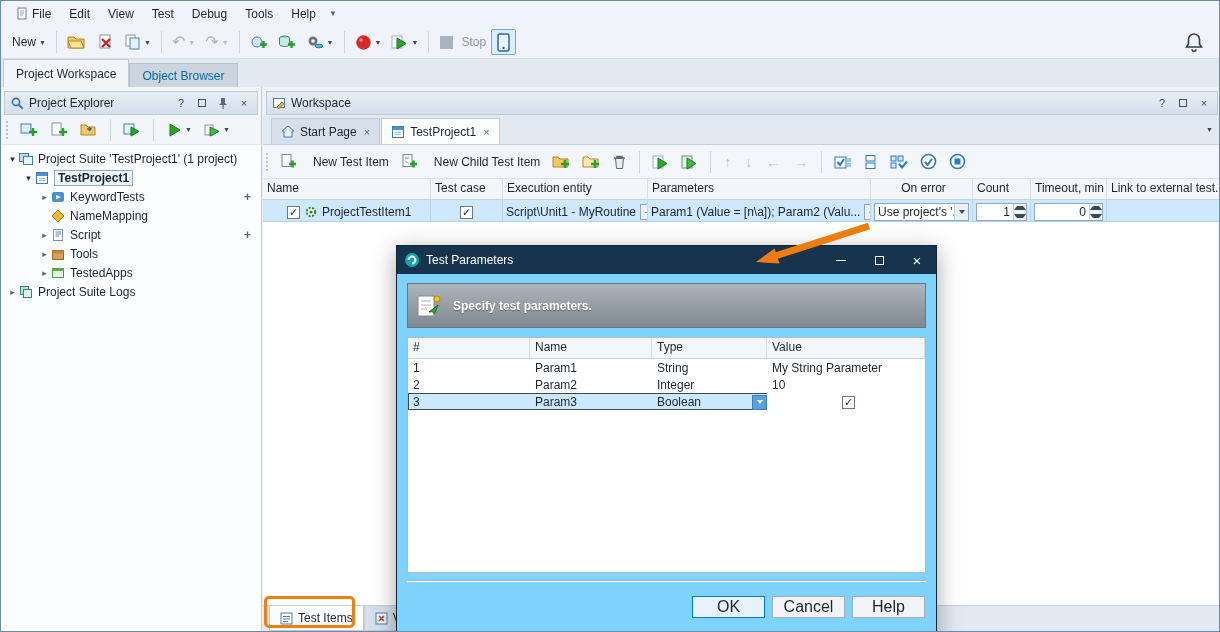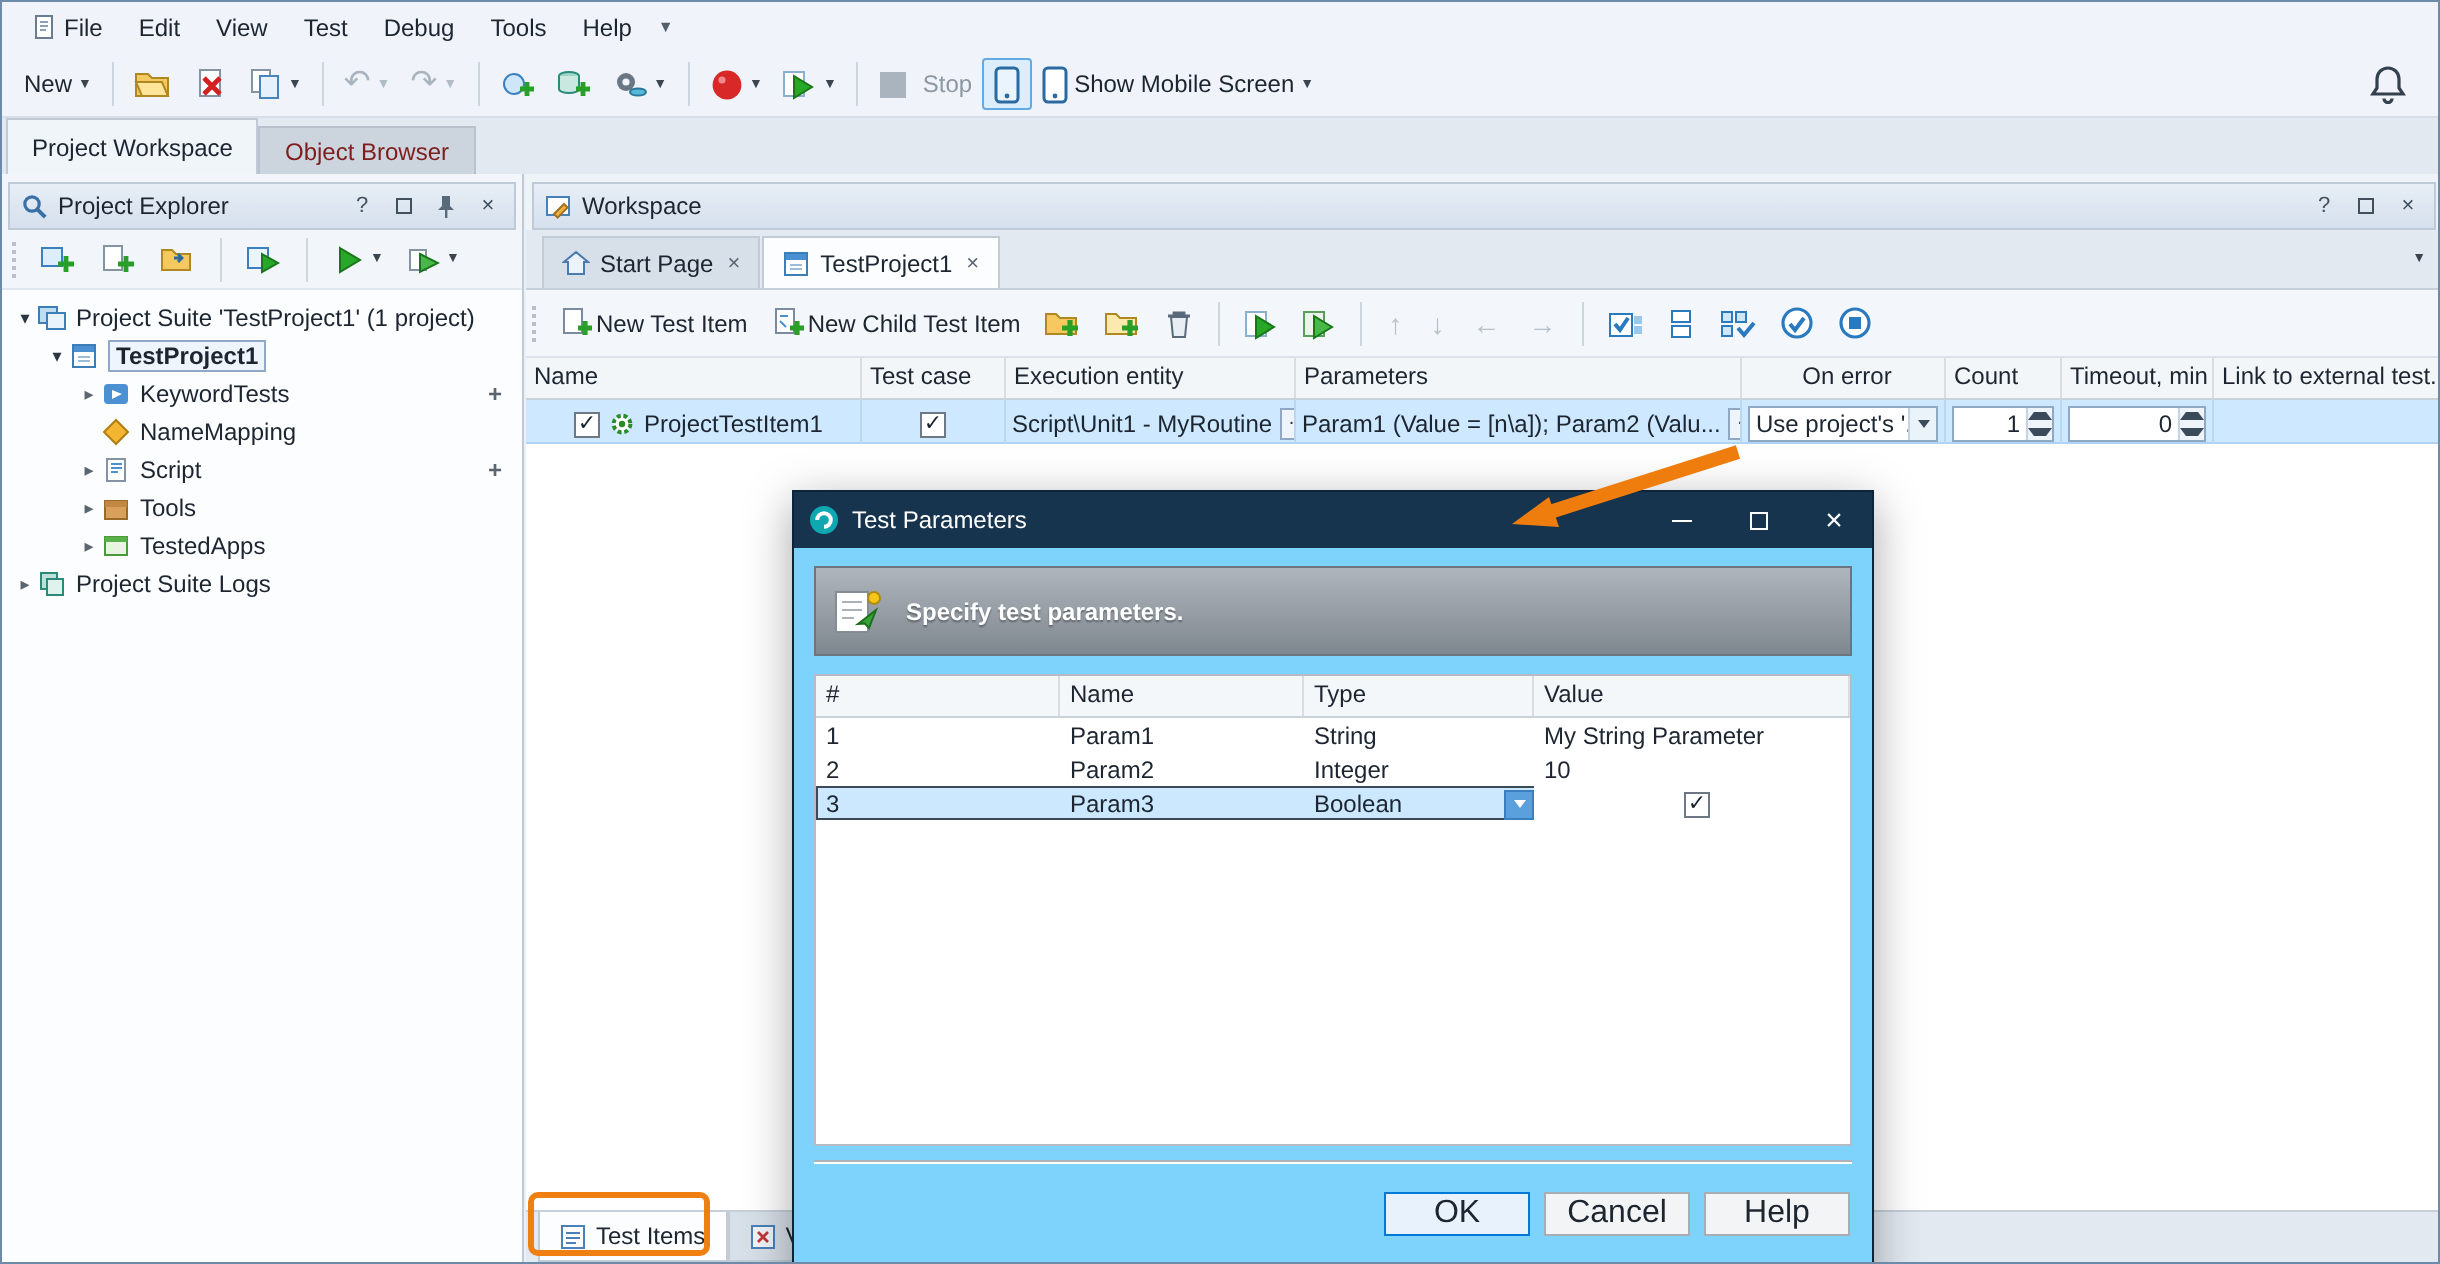--- a/index.html
+++ b/index.html
@@ -20,21 +20,21 @@
   .caret.dis { color:#b2bcc6; }
   .tbsep { width:1px; height:22px; background:#cdd6e0; margin:0 5px; }
   .undo-gl { font-size:16px; color:#aab4be; line-height:1; }
   .stop-lbl { color:#8d97a2; margin-left:4px; }
   .bell { margin-left:auto; margin-right:10px; display:flex; align-items:center; }
 
   
   .maintabs { position:absolute; left:0; top:58px; width:100%; height:28px; display:flex; align-items:flex-end; padding-left:2px; background:#e3e9f1; }
   .maintab { padding:0 12px; display:flex; align-items:center; }
   .maintab.active { height:28px; background:#f0f5fa; border:1px solid #c0c9d4; border-bottom:none; }
-  .maintab.inactive { height:24px; background:#ccd4dd; border:1px solid #b8c1cc; border-bottom:none; color:#7f1d1d; }
+  .maintab.inactive { height:24px; background:#ccd4dd; border:1px solid #b8c1cc; border-bottom:none; color:#0369a1; }
 
   
   .left-panel { position:absolute; left:0; top:86px; width:261px; height:546px; background:#f2f6fa; border-right:1px solid #c0c9d4; display:flex; flex-direction:column; }
   .right-panel { position:absolute; left:262px; top:86px; width:958px; height:546px; background:#eef3f8; display:flex; flex-direction:column; overflow:hidden; }
 
   .panel-hdr { margin:4px 3px 0 3px; height:24px; background:linear-gradient(#e7eef6,#d5e0ec); border:1px solid #bfcad7; display:flex; align-items:center; padding:0 5px; gap:5px; flex:0 0 auto; }
   .panel-hdr .title { flex:1; }
   .hdr-btn { width:16px; height:16px; display:flex; align-items:center; justify-content:center; color:#41505f; font-size:11px; }
   .box-glyph { width:8px; height:8px; border:1px solid #41505f; }
 
@@ -54,21 +54,21 @@
   
   .doc-tabs { height:30px; background:#e3e9f1; border-bottom:1px solid #c6cfda; display:flex; align-items:flex-end; padding-left:8px; flex:0 0 auto; }
   .doc-tab { height:26px; display:flex; align-items:center; gap:5px; padding:0 9px; margin-right:1px; }
   .doc-tab.inactive { background:#d7dfe8; border:1px solid #c2ccd6; border-bottom:none; }
   .doc-tab.active { background:#fcfdfe; border:1px solid #c2ccd6; border-bottom:none; }
   .tab-x { color:#5d6874; font-size:11px; margin-left:2px; }
   .tab-overflow { margin-left:auto; margin-right:8px; align-self:center; }
 
   
   .items-toolbar { height:34px; background:#f3f7fb; border-bottom:1px solid #dbe2ea; display:flex; align-items:center; padding:0 2px; gap:2px; flex:0 0 auto; }
-  .itbtn { height:26px; display:flex; align-items:center; gap:1px; padding:0 5px; }
+  .itbtn { height:26px; display:flex; align-items:center; gap:16px; padding:0 5px; }
   .arrow-dis { font-size:14px; color:#b6c0ca; font-weight:bold; padding:0 6px; }
 
   
   .grid-hdr { height:21px; display:flex; background:#f2f6f9; border-bottom:1px solid #c9d1d9; flex:0 0 auto; font-size:12px; }
   .ghc { border-right:1px solid #d9dee5; padding:2px 0 0 4px; overflow:hidden; white-space:nowrap; }
   .grid-row { height:22px; display:flex; background:#cde8ff; border-bottom:1px solid #aed4f2; flex:0 0 auto; }
   .grc { border-right:1px solid #b9d8f0; display:flex; align-items:center; padding:12px 3px; overflow:hidden; white-space:nowrap; gap:4px; }
   .c0{width:168px;} .c1{width:72px;justify-content:center;} .c2{width:145px;} .c3{width:223px;} .c4{width:102px;text-align:center;} .c5{width:58px;} .c6{width:76px;} .c7{flex:1;border-right:none;}
   .grid-empty { flex:1; background:#fff; }
 
@@ -233,28 +233,20 @@
           <rect x="1" y="1" width="13" height="13" fill="#aab4be"></rect>
         </svg>
       <span class="stop-lbl">Stop</span>
     </span>
     <span class="tbtn sel">
       <svg width="13" height="19">
           <rect x="1" y="1" width="11" height="17" rx="2" fill="#eaf4fc" stroke="#2a6aa0" stroke-width="1.5"></rect>
           <circle cx="6.5" cy="15" r="1.2" fill="#2a6aa0"></circle>
         </svg>
     </span>
-    <span class="tbtn">
-      <svg width="13" height="19">
-          <rect x="1" y="1" width="11" height="17" rx="2" fill="#fff" stroke="#2a6aa0" stroke-width="1.5"></rect>
-          <circle cx="6.5" cy="15" r="1.2" fill="#2a6aa0"></circle>
-        </svg>
-      <span>Show Mobile Screen</span>
-      <span class="caret">▼</span>
-    </span>
     <span class="bell">
       <svg width="18" height="20" viewBox="0 0 18 20">
           <path d="M9 2 a5.5 5.5 0 0 1 5.5 5.5 V12 l2 3 H1.5 l2 -3 V7.5 A5.5 5.5 0 0 1 9 2 Z" fill="none" stroke="#33404e" stroke-width="1.6"></path>
           <path d="M7 17.3 a2 2 0 0 0 4 0" fill="none" stroke="#33404e" stroke-width="1.6"></path>
         </svg>
     </span>
   </div>
 
   <div class="maintabs">
     <div class="maintab active">

